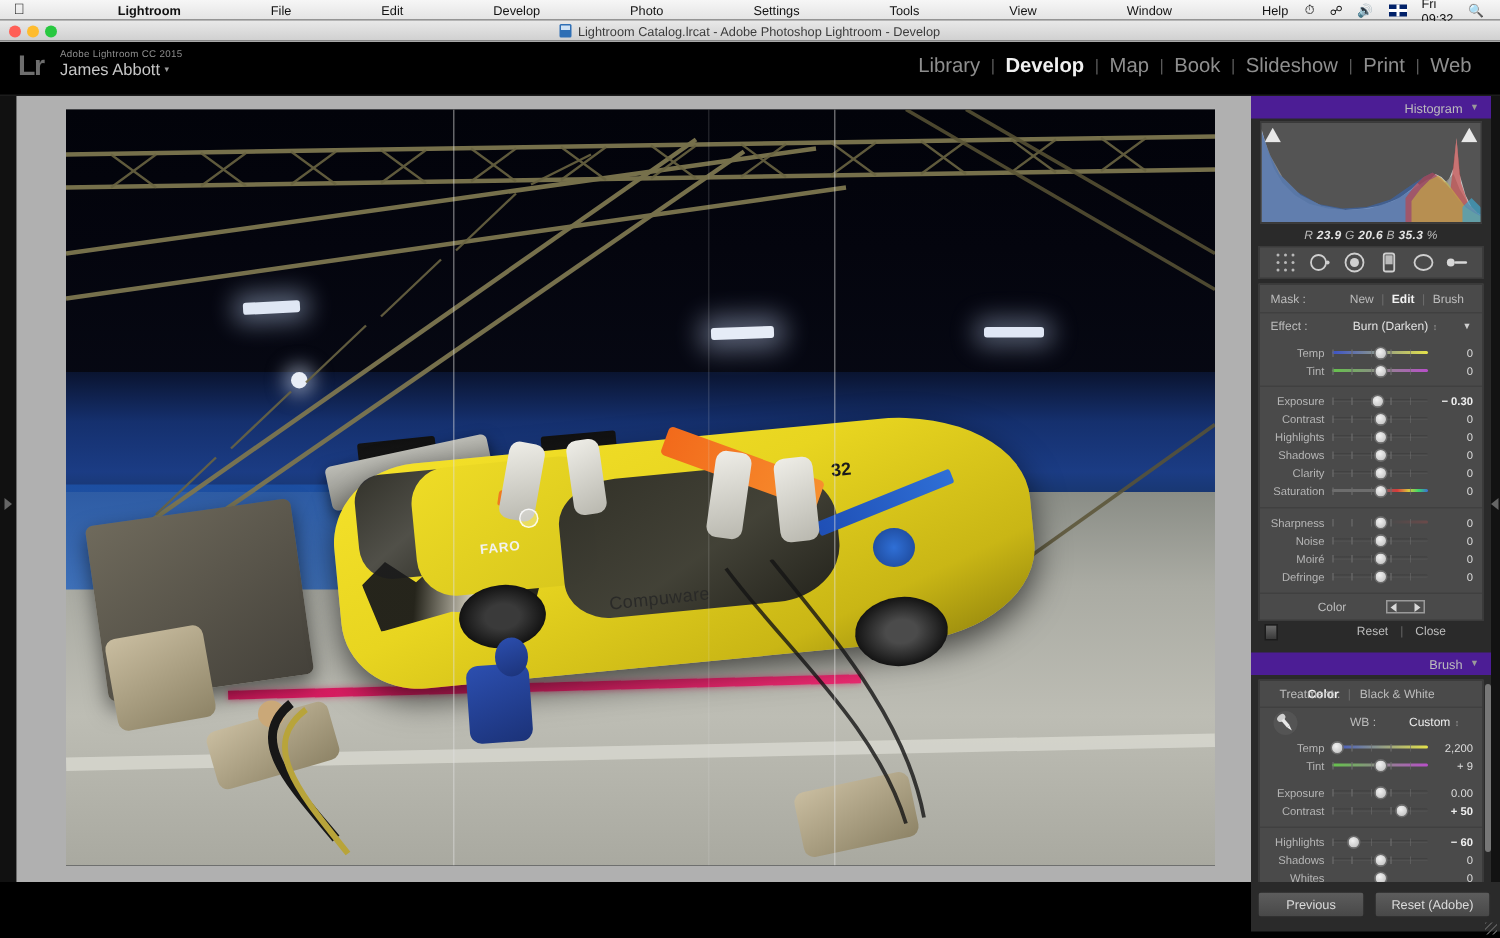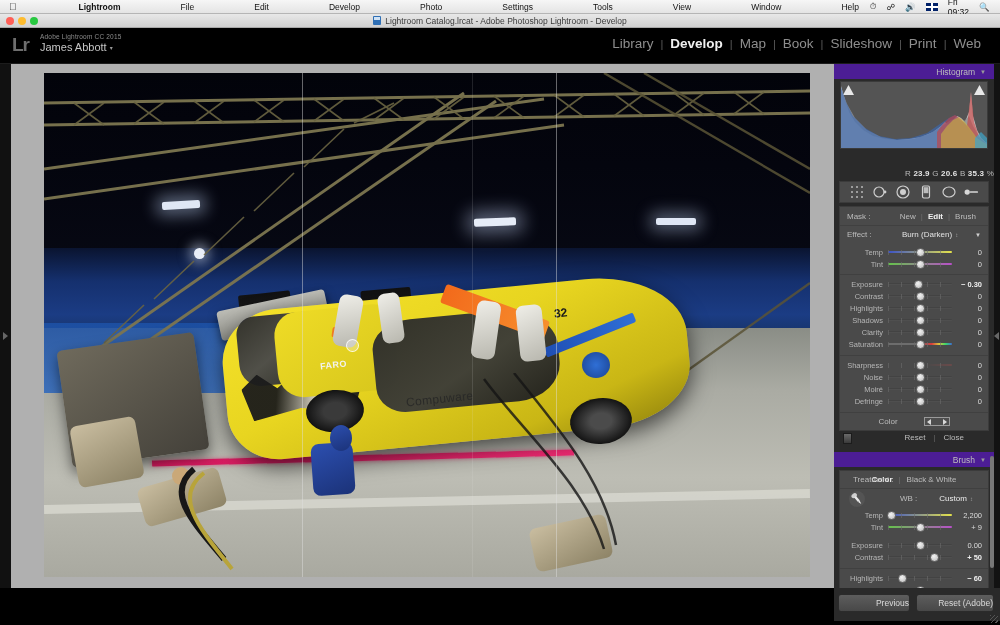--- a/index.html
+++ b/index.html
@@ -187,21 +187,21 @@
 
   .phdr{ height:15px; background:#4c1d95; display:flex; align-items:center;
      justify-content:flex-end; padding-right:8px; font-size:8.5px; color:#bdbdbd; }
   .phdr .tri{ margin-left:5px; font-size:6px; color:#9a9a9a; }
 
   .histbox{ margin:2px 6px 0 6px; height:68px; background:#545454; position:relative;
      border:1px solid #3a3a3a; overflow:hidden; }
   .histclip{ position:absolute; width:11px;height:11px; background:#e8e8e8;
      clip-path:polygon(50% 10%,100% 100%,0 100%); }
   .histsvg{ position:absolute; left:0; top:0; }
-  .histvals{ text-align:right; font-size:8px; color:#b9b9b9; margin-top:20px; letter-spacing:.2px; }
+  .histvals{ text-align:center; font-size:8px; color:#b9b9b9; margin-top:3px; letter-spacing:.2px;font-style:italic; }
   .histvals b{ color:#e4e4e4; }
   .origrow{ display:flex; align-items:center; font-size:8px; color:#b9b9b9;
      padding:5px 0 5px 8px; border-top:1px solid #333; margin-top:4px; }
   .origrow .box{ width:8px;height:8px;border:1px solid #8a8a8a;background:#3c3c3c;
      margin-right:5px; display:inline-block; }
 
   
   .toolstrip{ margin:3px 5px 0 5px; height:22px; background:#4a4a4a; border:1px solid #3b3b3b;
      display:flex; align-items:center; justify-content:space-around; padding:0 5px; }
   .ti{ width:15px; height:15px; display:flex; align-items:center; justify-content:center; }
@@ -270,21 +270,21 @@
   .wbrow .dd2{ font-size:6px; color:#9b9b9b; margin-left:3px; }
 
   .tonerow{ height:17px; display:flex; align-items:center; justify-content:center;
      position:relative; font-size:8.5px; color:#c9c9c9; border-top:1px solid #404040; margin-top:2px; }
   .autobtn{ position:absolute; right:8px; top:2px; padding:1px 11px; font-size:8px;
      color:#e6e6e6; background:linear-gradient(#6a6a6a,#505050); border:1px solid #3a3a3a;
      border-radius:7px; }
 
   #bottombar{ position:absolute; left:0; bottom:0; width:1000px; height:37px; background:#000; }
   #bbpanel{ position:absolute; left:834px; top:0; width:166px; height:33px; background:#2a2a2a; }
-  .bigbtn{ position:absolute; top:6px; padding:3px 0; width:72px; text-align:right;
+  .bigbtn{ position:absolute; top:6px; padding:3px 0; width:72px; text-align:center;
      font-size:8.5px; color:#dcdcdc; background:linear-gradient(#5d5d5d,#484848);
      border:1px solid #2b2b2b; border-radius:3px; }
   .resize{ position:absolute; right:2px; bottom:2px; width:8px; height:8px;
      background:repeating-linear-gradient(135deg,#555 0 1px,transparent 1px 3px); }
 </style>
 </head>
 <body>
 
 <div id="macbar">
   <span class="apple"></span>

